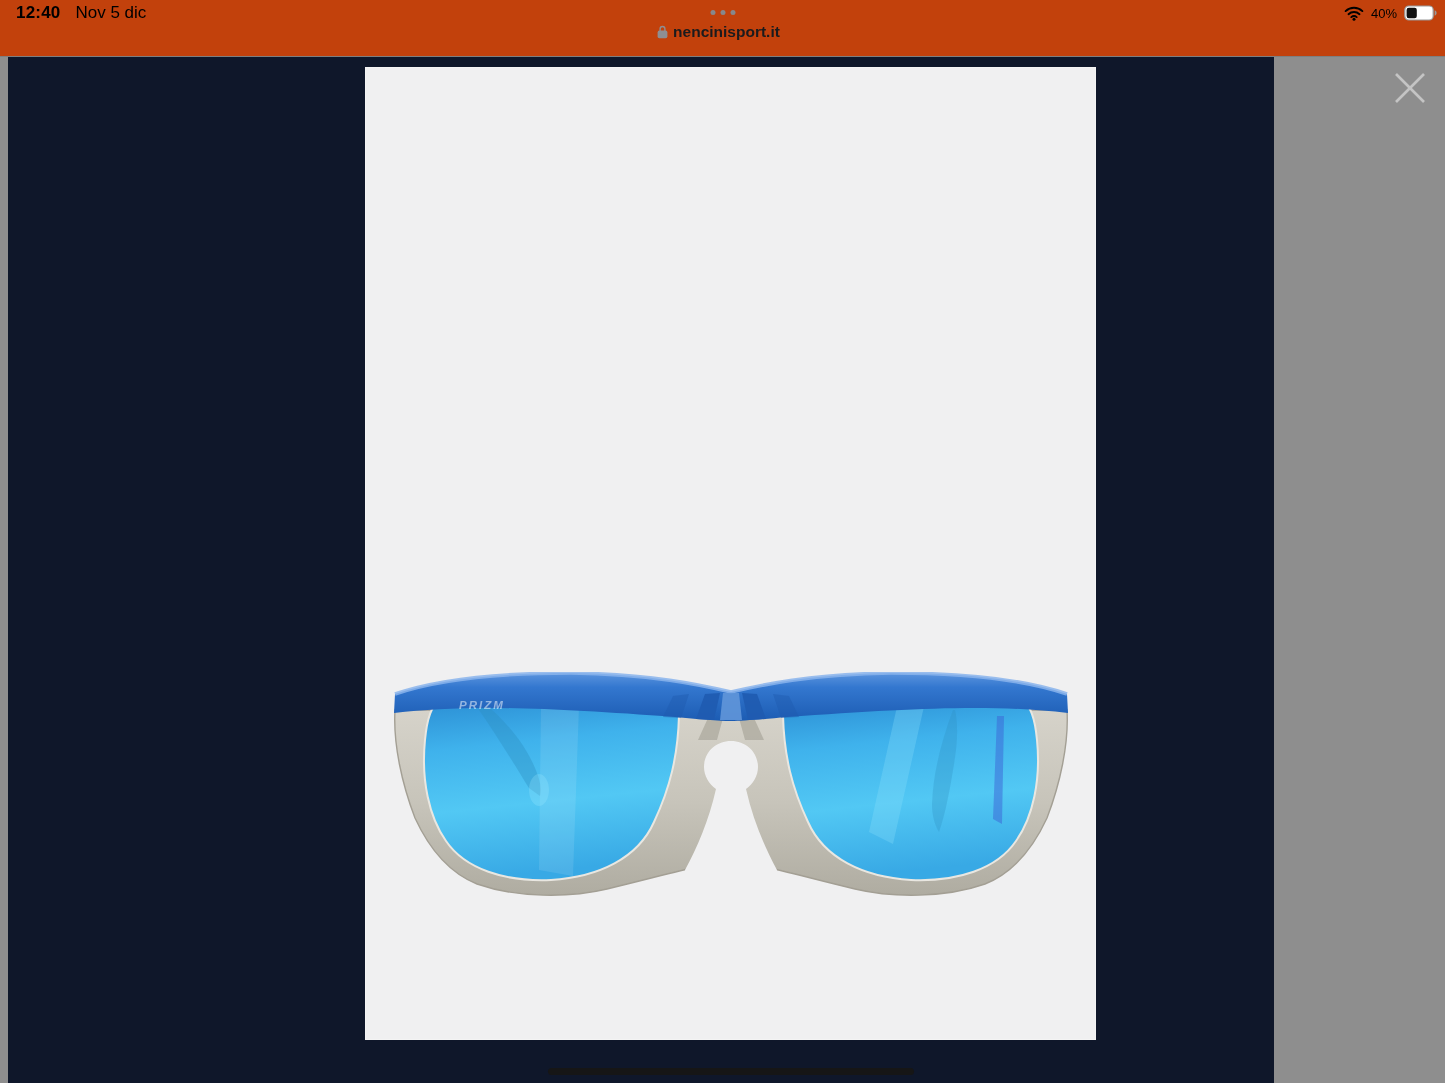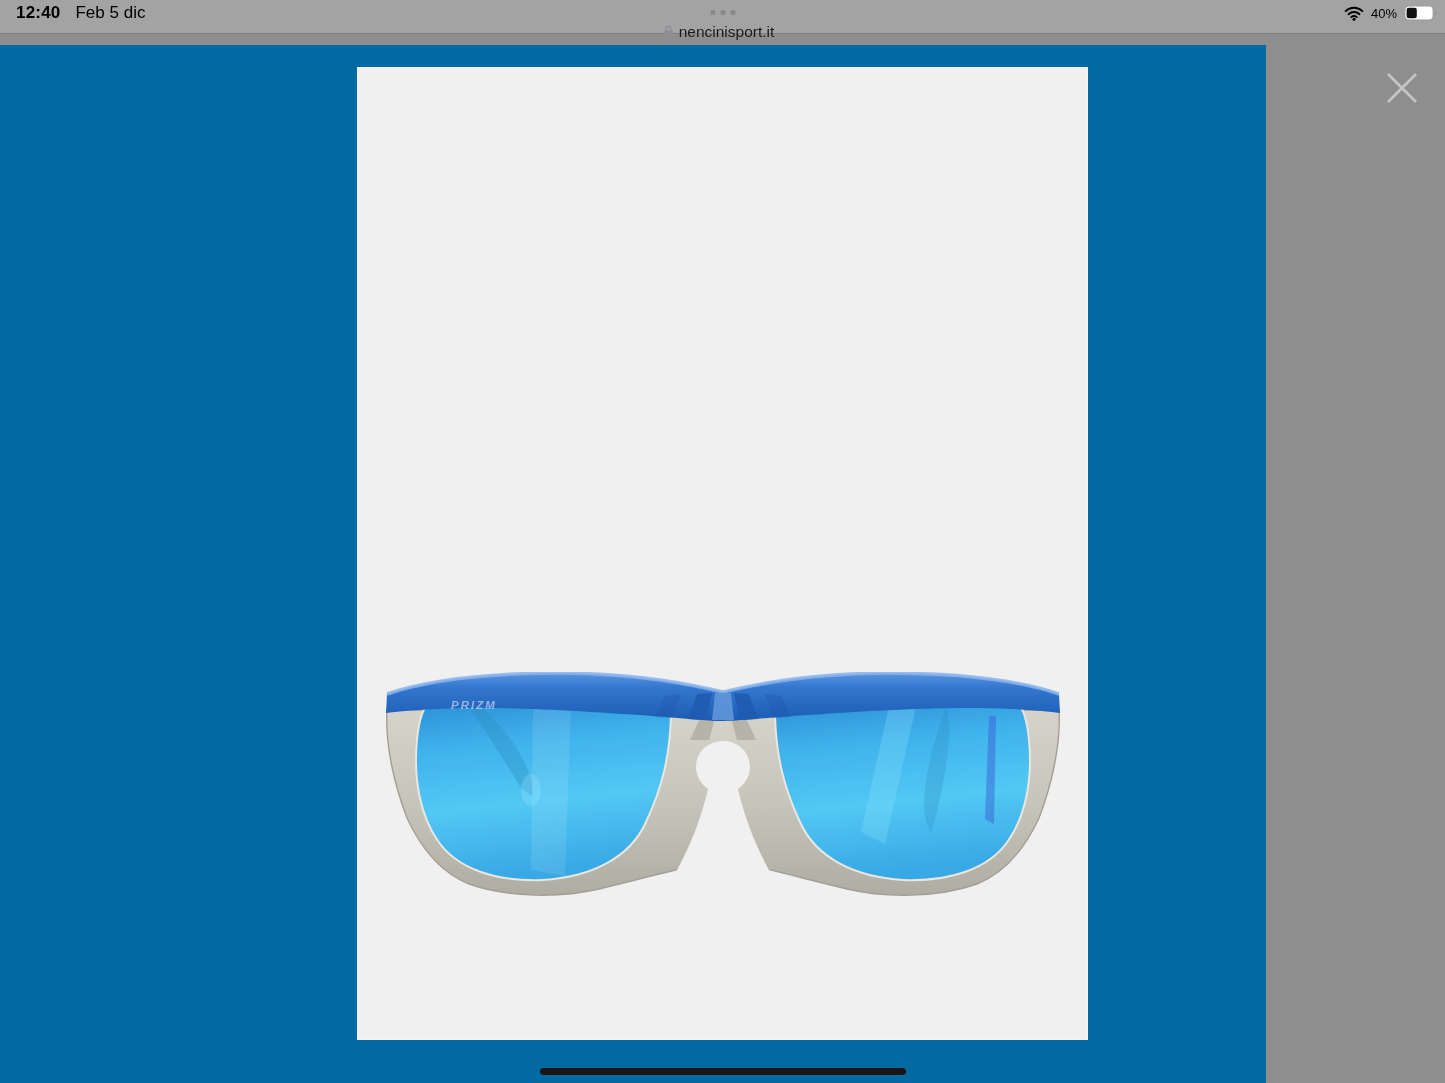--- a/index.html
+++ b/index.html
@@ -2,47 +2,47 @@
 <html><head>
 <meta charset="utf-8">
 <style>
   * { margin:0; padding:0; box-sizing:border-box; }
   html,body { width:1445px; height:1083px; overflow:hidden; }
   body { font-family:"Liberation Sans", sans-serif; background:#8e8e8e; }
   .screen { position:relative; width:1445px; height:1083px; }
 
   
   .topbar {
-    position:absolute; top:0; left:0; width:1445px; height:34px;
-    background:#a3a3a3; border-bottom:1px solid #7f7f7f; z-index:5;
+    position:absolute; top:0; left:0; width:1445px; height:57px;
+    background:#c2410c; border-bottom:1px solid #7f7f7f; z-index:5;
   }
   .status-left {
     position:absolute; left:16px; top:3px; height:20px;
     display:flex; align-items:center; gap:15px; color:#000;
   }
   .status-time { font-size:17px; font-weight:700; letter-spacing:.2px; }
   .status-date { font-size:17px; font-weight:400; }
   .page-options {
     position:absolute; left:50%; top:10px; transform:translateX(-50%);
     display:flex; gap:5px; cursor:pointer;
   }
   .page-options .dot { width:5px; height:5px; border-radius:50%; background:#87878c; }
   .status-right {
     position:absolute; right:8px; top:2px; height:22px;
     display:flex; align-items:center; gap:7px; color:#000;
   }
   .battery-pct { font-size:13px; font-weight:400; }
   .urlrow {
     position:absolute; left:0; right:8px; top:21px; height:22px;
-    display:flex; align-items:center; justify-content:center; gap:5px; cursor:pointer;
+    display:flex; align-items:center; justify-content:center; gap:5px; cursor:pointer;font-weight:bold;
   }
   .url-host { font-size:15.5px; color:#1b1b1d; }
 
   
-  .overlay { position:absolute; top:45px; left:0; width:1266px; height:1038px; background:#0369a1; }
+  .overlay { position:absolute; top:45px; left:8px; width:1266px; height:1038px; background:#0f172a; }
 
   .panel {
     position:absolute; left:357px; top:22px; width:731px; height:973px;
     background:#f0f0f1;
     box-shadow:0 0 0 1px rgba(255,255,255,.25) inset;
   }
   .glasses { position:absolute; left:28px; top:605px; width:676px; height:224px; }
 
   .close-btn {
     position:absolute; left:1380px; top:21px; width:44px; height:44px;
@@ -55,21 +55,21 @@
   }
 </style>
 </head>
 <body>
 
 <div class="screen">
 
   <header class="topbar">
     <div class="status-left">
       <span class="status-time">12:40</span>
-      <span class="status-date">Feb 5 dic</span>
+      <span class="status-date">Nov 5 dic</span>
     </div>
 
     <div class="page-options">
       <span class="dot"></span>
       <span class="dot"></span>
       <span class="dot"></span>
     </div>
 
     <div class="status-right">
       <svg width="20" height="15" viewBox="0 0 20 15">

